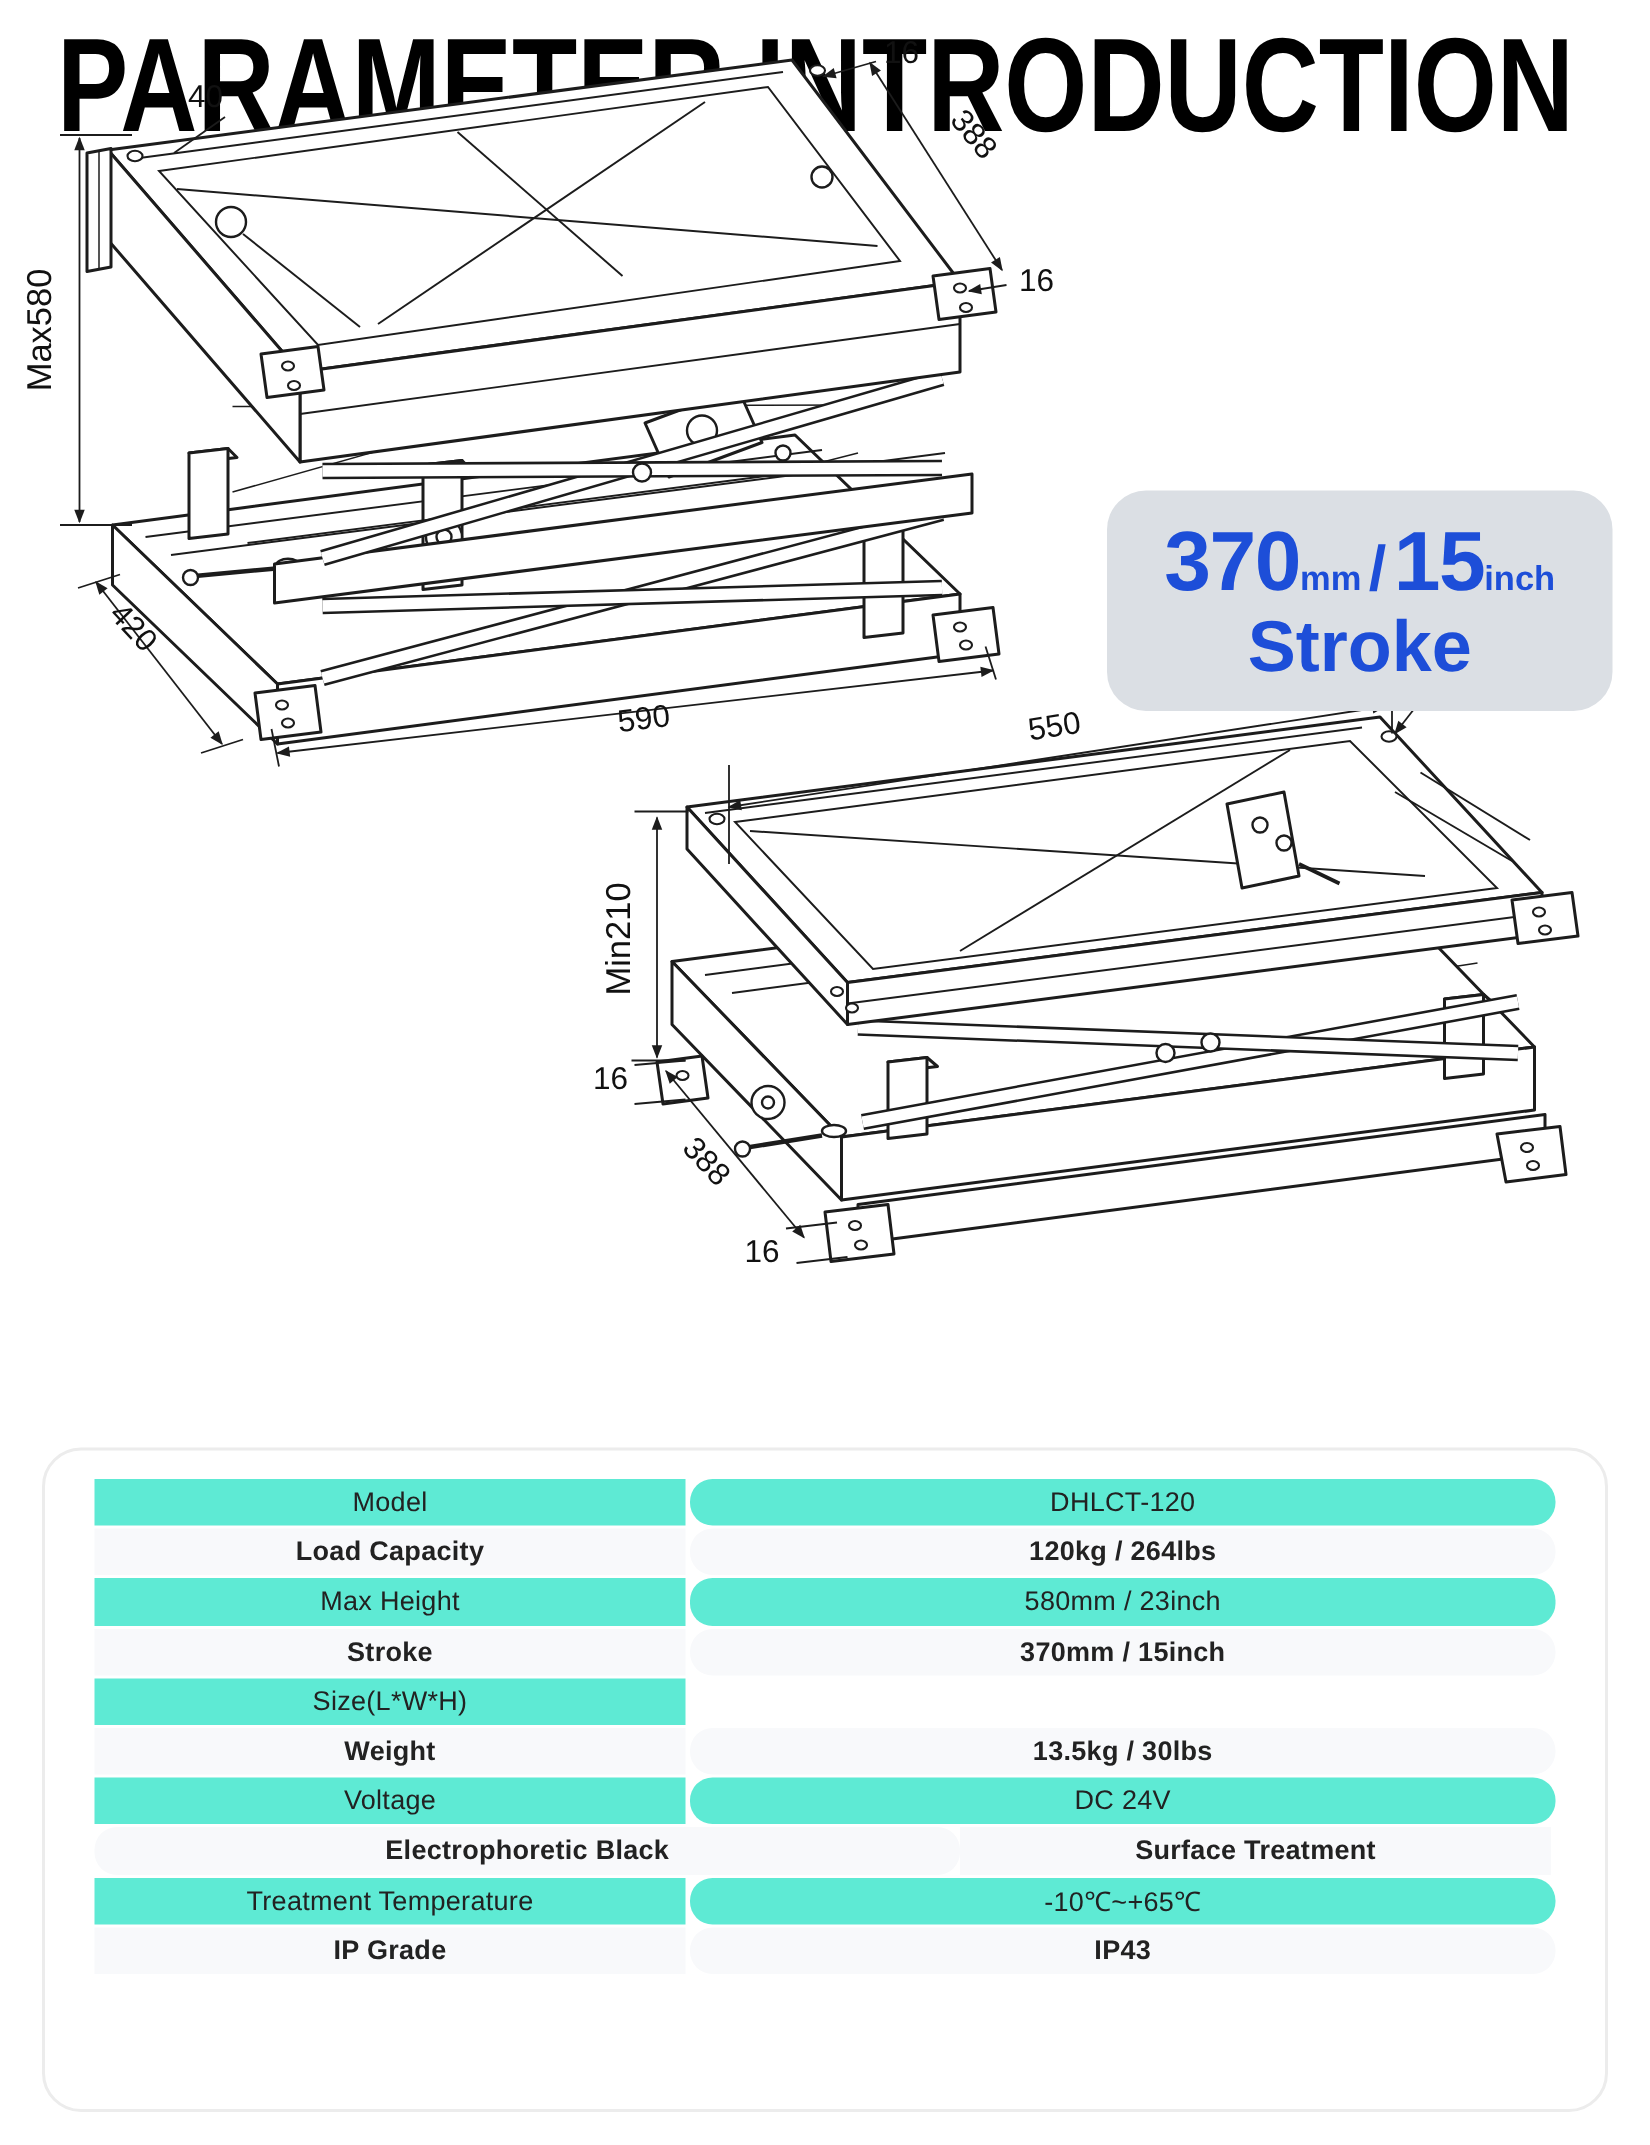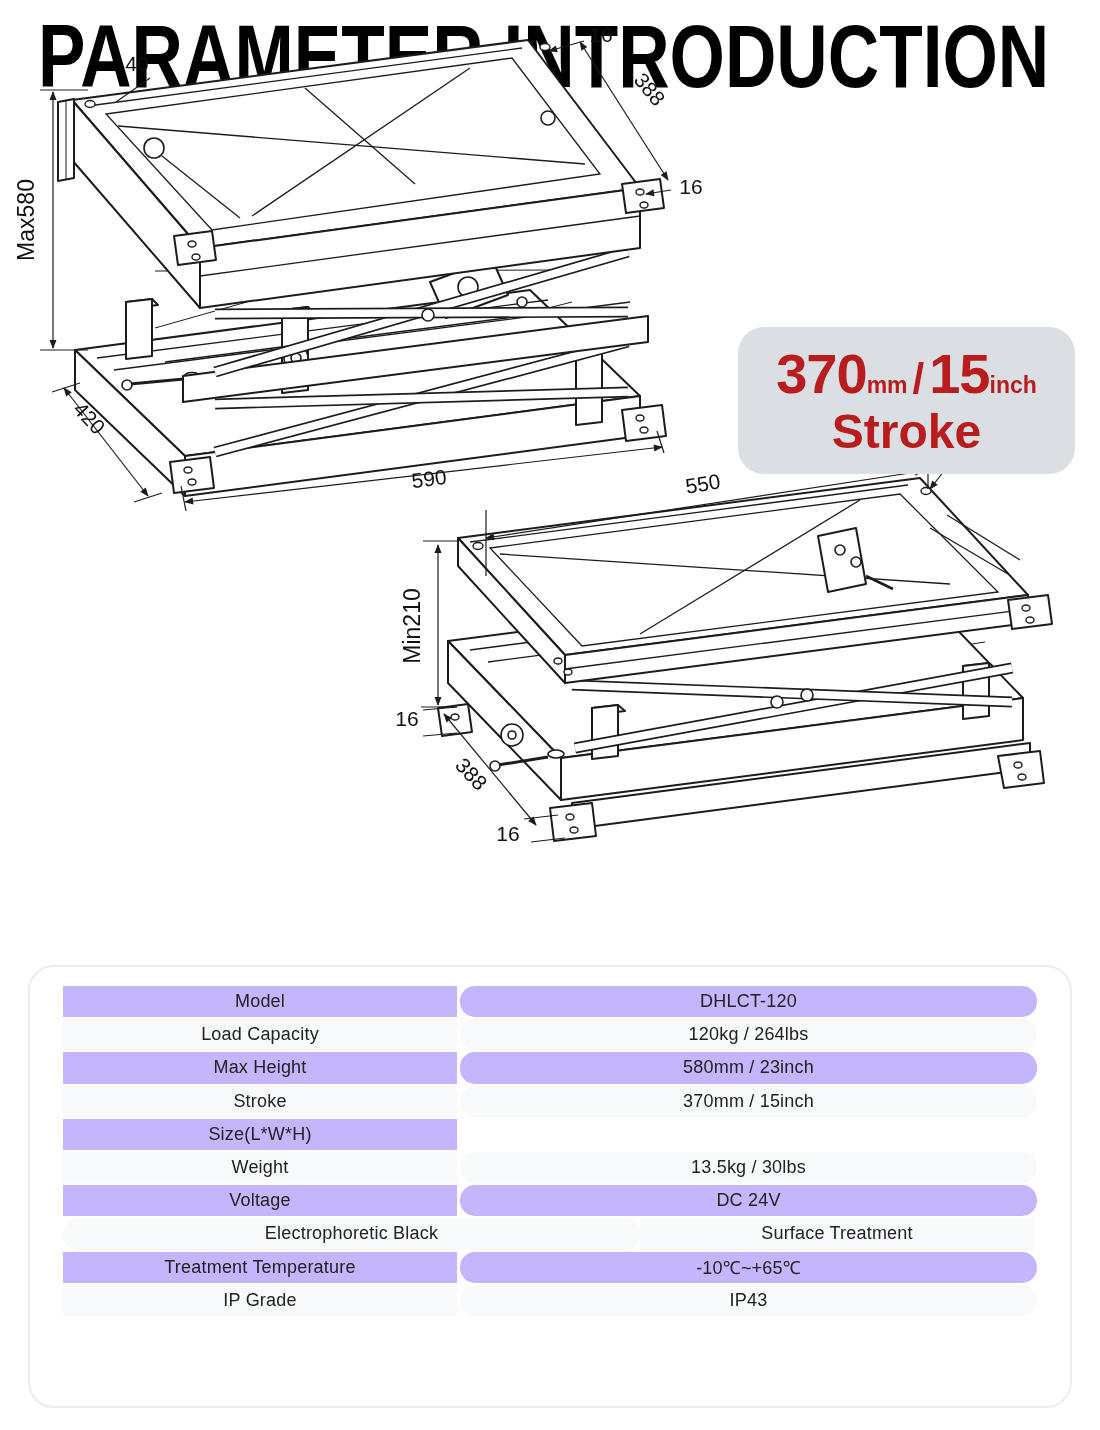--- a/index.html
+++ b/index.html
@@ -9,21 +9,21 @@
   }
   .title{
     position:absolute;left:38px;top:12px;font-size:89px;font-weight:800;
     letter-spacing:0;line-height:1.0;color:#000;white-space:nowrap;
     transform:scaleX(.80);transform-origin:0 0;
   }
   
   .badge{
     position:absolute;left:738px;top:327px;width:337px;height:147px;
     background:#dbdfe4;border-radius:26px;display:flex;flex-direction:column;
-    align-items:center;justify-content:center;color:#b91c1c;
+    align-items:center;justify-content:center;color:#1d4ed8;
   }
   .badge .l1{display:flex;align-items:baseline;font-weight:700;line-height:1;}
   .badge .big{font-size:56px;letter-spacing:-1px;}
   .badge .small{font-size:23px;}
   .badge .sep{font-size:42px;margin:0 5px;}
   .badge .l2{font-size:48px;font-weight:700;line-height:1;margin-top:6px;}
   
   svg{position:absolute;left:0;top:0;}
   .face{fill:#fff;stroke:#1c1c1c;stroke-width:2;stroke-linejoin:round;}
   .ln{fill:none;stroke:#1c1c1c;stroke-width:1.3;}
@@ -41,22 +41,22 @@
     background:#fff;border:2px solid #ececec;border-radius:26px;box-sizing:border-box;
   }
   .spec-table{position:absolute;left:33px;top:19px;width:974px;}
   .srow{display:flex;height:31.2px;margin-bottom:2px;}
   .srow .cell{
     display:flex;align-items:center;justify-content:center;
     font-size:18px;color:#222;letter-spacing:.2px;
   }
   .srow .lab{width:394px;margin-right:3px;}
   .srow .val{flex:1;border-radius:15px;}
-  .srow.gray .cell{background:#c4b5fd;}
-  .srow.light .cell{background:#f8f9fb;}
+  .srow.gray .cell{background:#5eead4;}
+  .srow.light .cell{background:#f8f9fb;font-weight:bold;}
 </style>
 </head>
 <body>
 
 <div class="title">PARAMETER INTRODUCTION</div>
 
 <svg width="1100" height="850" viewBox="0 110 1100 850">
   <defs>
     <marker id="arr" markerWidth="11" markerHeight="9" refX="8.6" refY="4" orient="auto-start-reverse" markerUnits="userSpaceOnUse">
       <path d="M0.5,0.5 L9.5,4 L0.5,7.5 Z" fill="#1c1c1c"></path>

